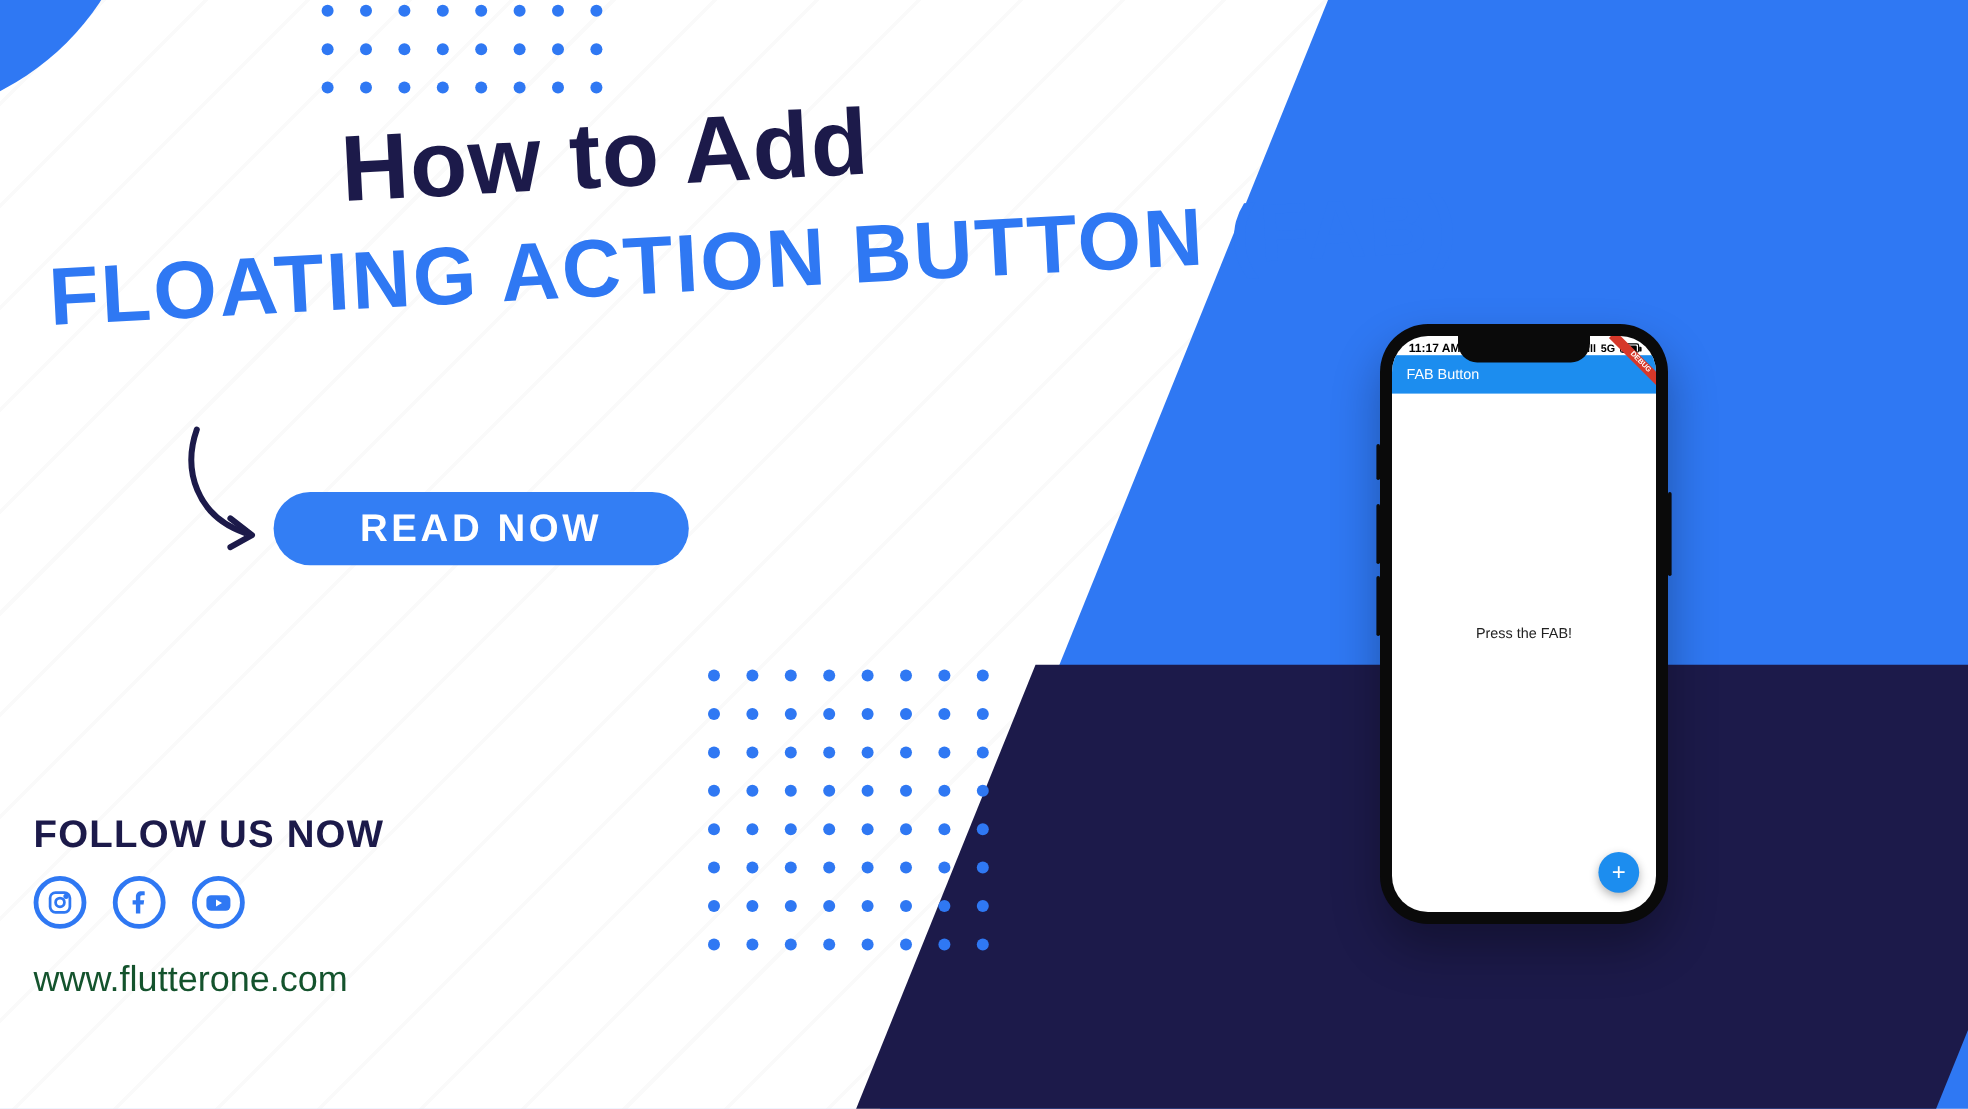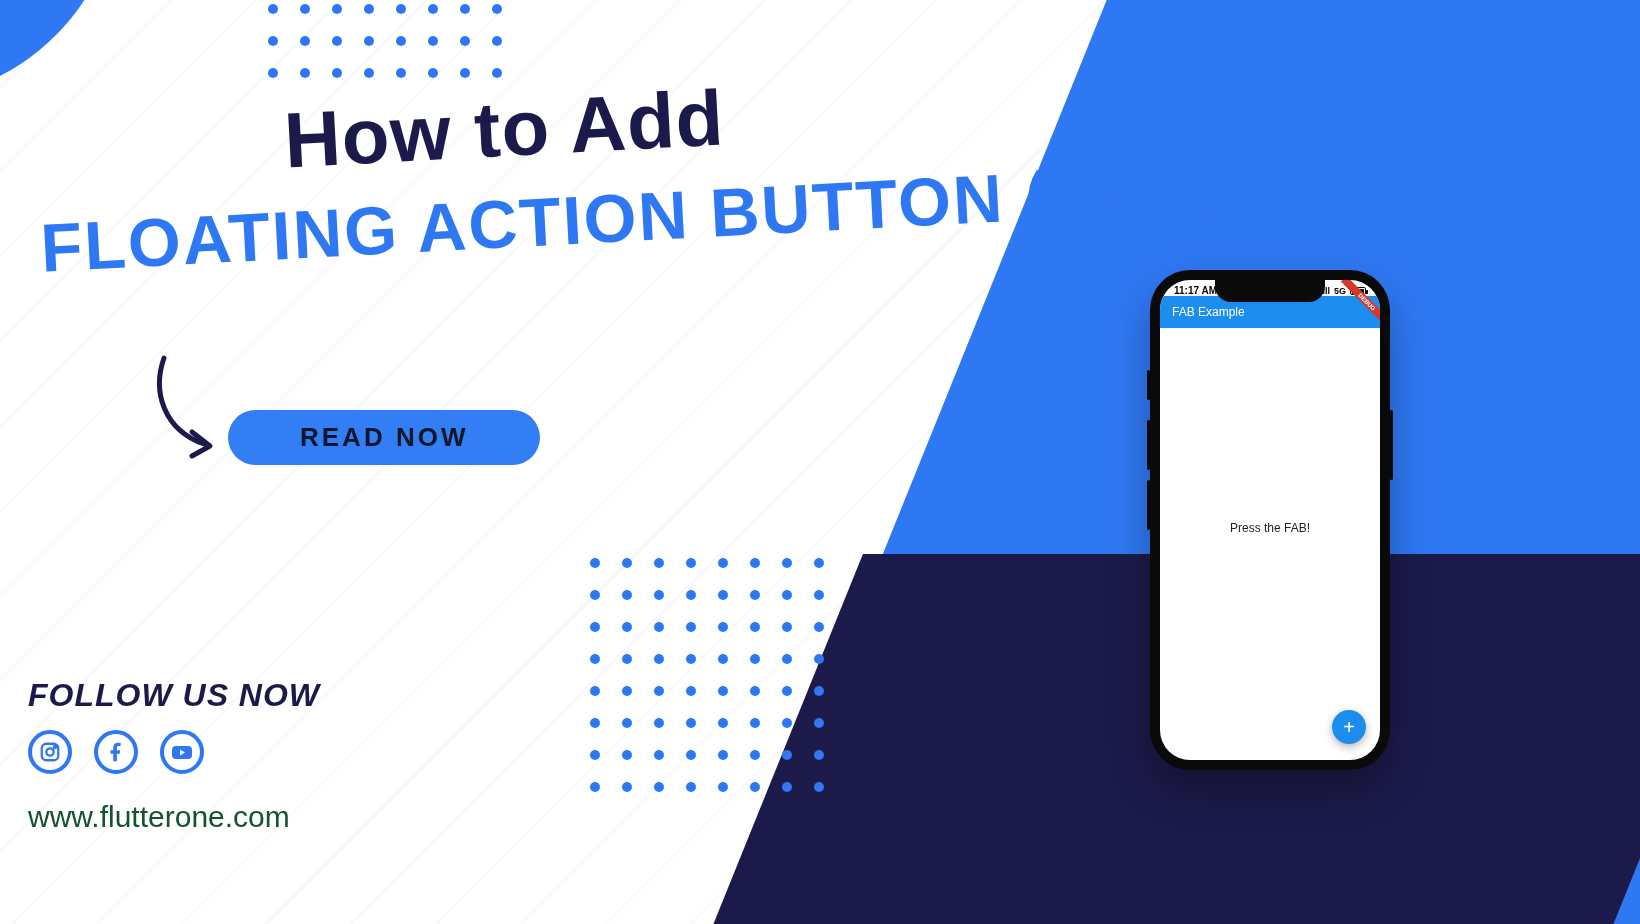--- a/index.html
+++ b/index.html
@@ -107,23 +107,23 @@
     left: 144px;
     z-index: 3;
   }
 
   
   .cta {
     position: absolute;
     top: 410px;
     left: 228px;
     background: #337ef4;
-    color: #0f172a;
+    color: #ffffff;
     font-weight: 800;
-    font-size: 26px;
+    font-size: 32px;
     letter-spacing: 3px;
     padding: 12px 72px;
     border-radius: 999px;
     border: none;
     z-index: 3;
     font-family: 'Arial Black', 'Segoe UI', sans-serif;
     text-align: right;
   }
 
   
@@ -132,21 +132,20 @@
     bottom: 150px;
     left: 28px;
     z-index: 3;
   }
   .follow-title {
     font-size: 32px;
     font-weight: 600;
     color: #1c1a4a;
     letter-spacing: 1px;
     margin-bottom: 16px;
-    font-style: italic;
   }
   .social-row { display: flex; gap: 22px; }
   .social {
     width: 44px; height: 44px;
     border-radius: 50%;
     border: 4px solid #2f78f3;
     display: flex;
     align-items: center;
     justify-content: center;
     background: #fff;
@@ -189,21 +188,21 @@
     transform: translateX(-50%);
     width: 110px;
     height: 22px;
     background: #0a0a0a;
     border-radius: 0 0 16px 16px;
     z-index: 6;
   }
   .status-bar {
     display: flex;
     justify-content: space-between;
-    align-items: flex-end;
+    align-items: flex-start;
     padding: 5px 14px 0;
     font-size: 10px;
     font-weight: 600;
   }
   .status-right { display: flex; gap: 4px; align-items: center; font-size: 9px; }
   .app-bar {
     background: #1c8def;
     color: #fff;
     font-size: 12px;
     font-weight: 500;
@@ -402,21 +401,21 @@
     <div class="notch"></div>
     <div class="status-bar">
       <span>11:17 AM</span>
       <div class="status-right">
         <span>ıll</span>
         <span>5G</span>
         <span class="bat-icon"></span>
       </div>
     </div>
     <div class="app-bar">
-      <span>FAB Example</span>
+      <span>FAB Button</span>
       <div class="debug-ribbon">DEBUG</div>
     </div>
     <div class="phone-body">
       <span class="body-text">Press the FAB!</span>
     </div>
     <div class="fab">
       <span>+</span>
     </div>
   </div>
 </div>

